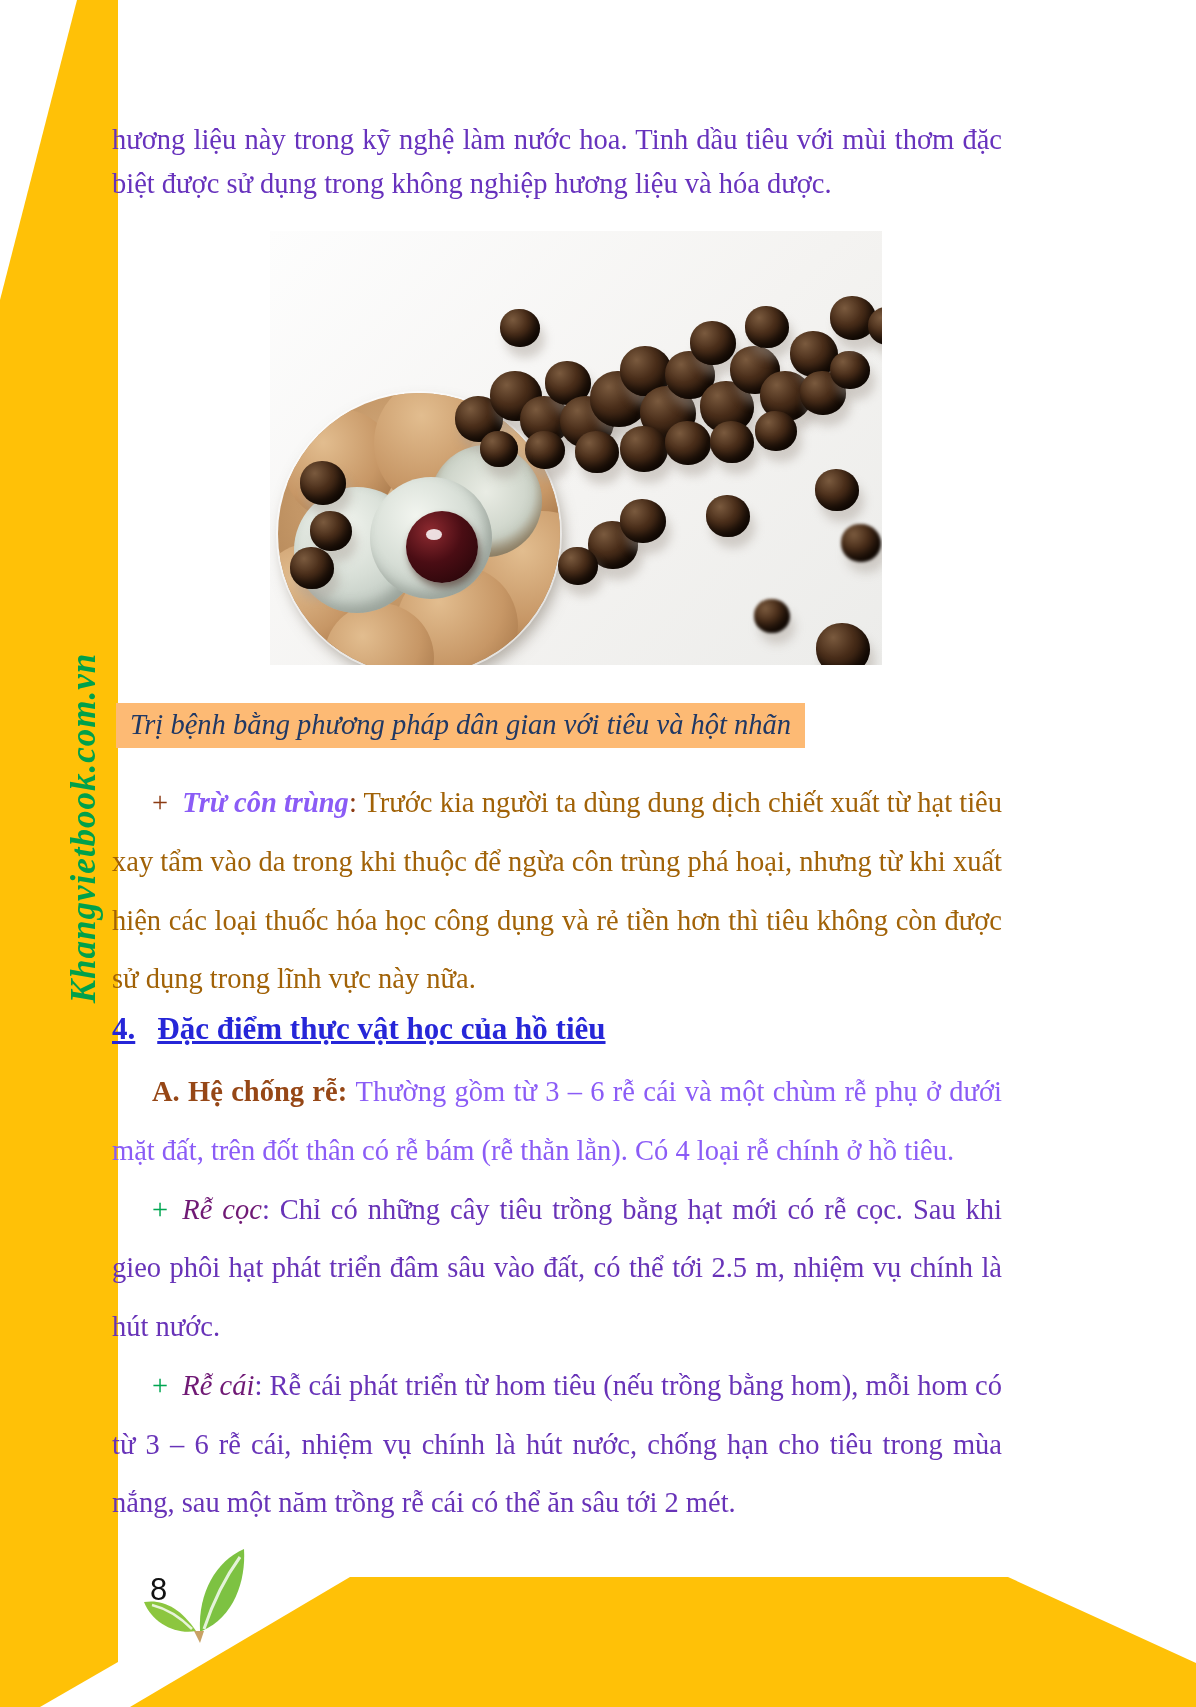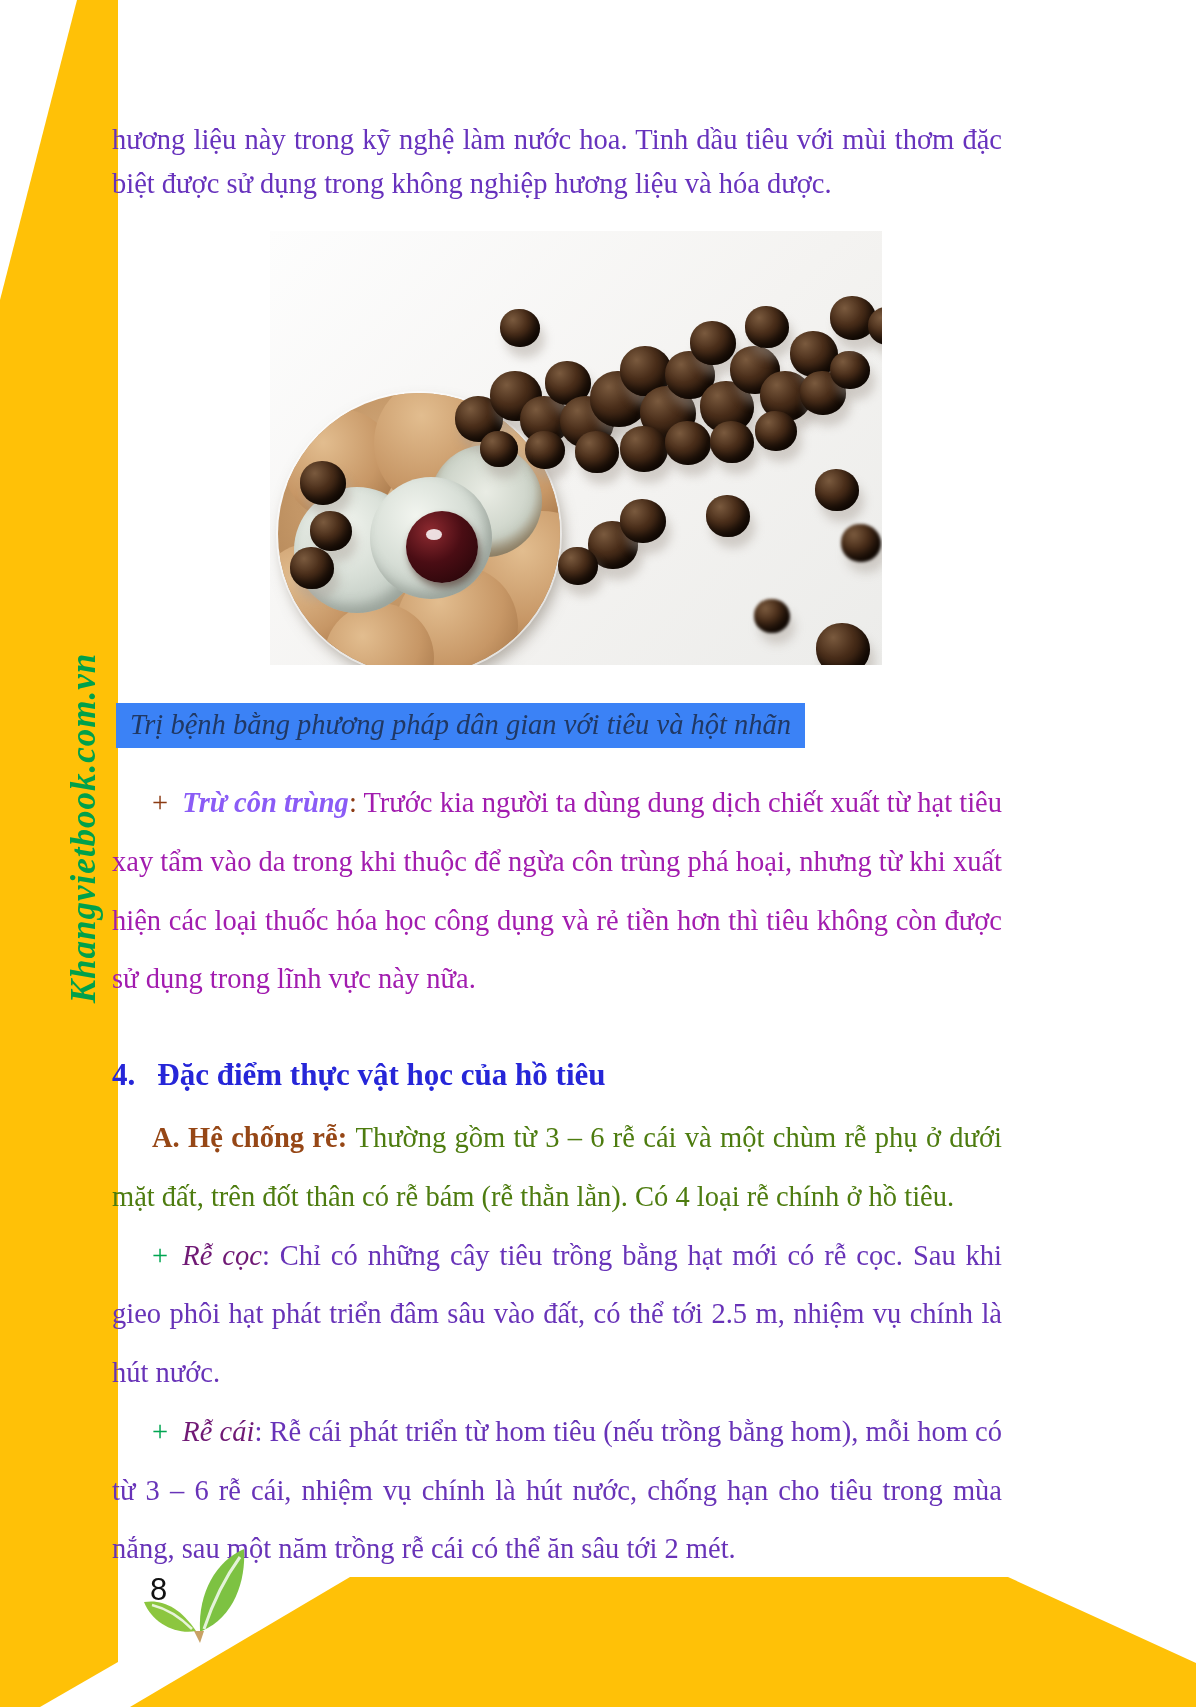--- a/index.html
+++ b/index.html
@@ -47,37 +47,37 @@
   }
   .longan{position:absolute;border-radius:50%;}
   .longan.shell{background:radial-gradient(circle at 35% 30%,#e2bd8f 0%,#c79766 55%,#97683c 100%);}
   .longan.flesh{background:radial-gradient(circle at 38% 32%,#f2f5ef 0%,#d7ded6 45%,#b8c2ba 85%,#9fa99f 100%);box-shadow:inset -6px -8px 12px rgba(110,120,110,.45);}
   .longan.halfshell{background:radial-gradient(circle at 50% 42%,#e9ece4 0%,#ccd3c8 55%,#b3a183 85%,#8f7146 100%);box-shadow:inset 0 -10px 14px rgba(90,70,40,.5);}
   .longan.seed{background:radial-gradient(circle at 34% 28%,#8e2a30 0%,#4a0d14 45%,#1e0406 100%);box-shadow:2px 5px 7px rgba(60,30,20,.55);}
   .seed-glint{position:absolute;width:16px;height:11px;border-radius:50%;background:rgba(255,255,255,.85);}
   
   .caption-row{margin:38px 0 0 4px;}
   .caption{
-    display:inline-block;background:#3b82f6;color:#203864;
+    display:inline-block;background:#fdba74;color:#203864;
     font-style:italic;font-size:28.5px;line-height:1.45;
     padding:1px 14px 3px 14px;
   }
   
   .para{font-size:28.5px;line-height:2.06;text-align:justify;}
   .p-insect{margin-top:26px;text-indent:40px;}
   .plus-brown{color:#8B3A12;}
   .lbl-brown{color:#8b5cf6;font-weight:bold;font-style:italic;}
-  .txt-green{color:#a21caf;}
+  .txt-green{color:#a16207;}
   .sec-title{
-    margin-top:46px;font-size:31px;font-weight:bold;color:#2626D8;line-height:1.3;
+    font-size:31px;font-weight:bold;color:#2626D8;line-height:1.3;text-decoration:underline;
   }
   .sec-num{margin-right:22px;}
   .p-rootsys{margin-top:14px;text-indent:40px;}
   .lbl-rootsys{color:#964716;font-weight:bold;}
-  .txt-cyan{color:#4d7c0f;}
+  .txt-cyan{color:#8b5cf6;}
   .p-root{text-indent:40px;}
   .plus-green{color:#00A651;}
   .lbl-green{color:#701a75;font-style:italic;}
   .txt-purple{color:#6833B8;}
   
   .pagenum{
     position:absolute;left:150px;top:1572px;
     font-family:"Liberation Sans","DejaVu Sans",sans-serif;
     font-size:31px;color:#111;
   }

